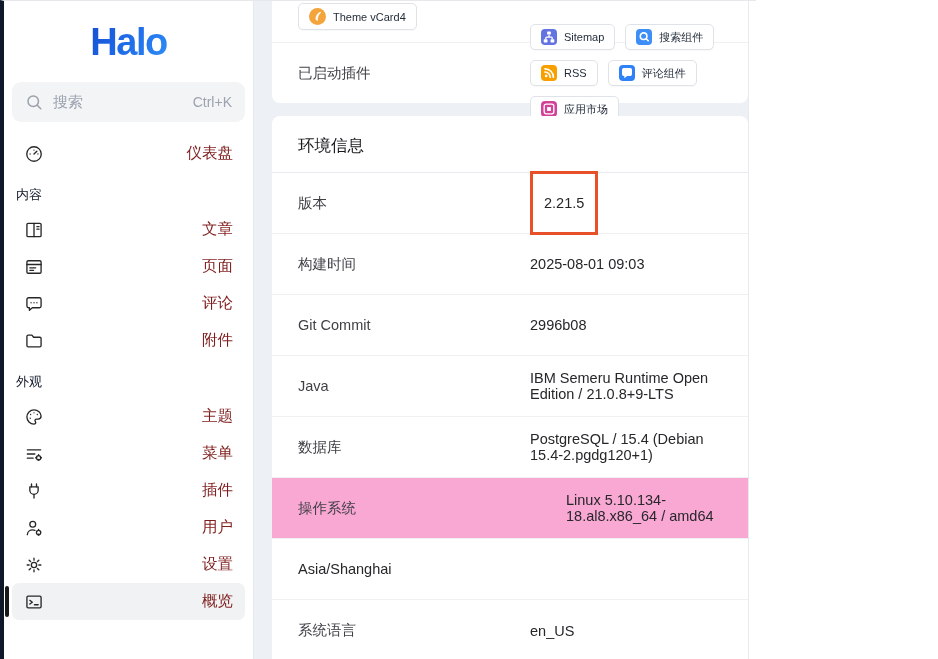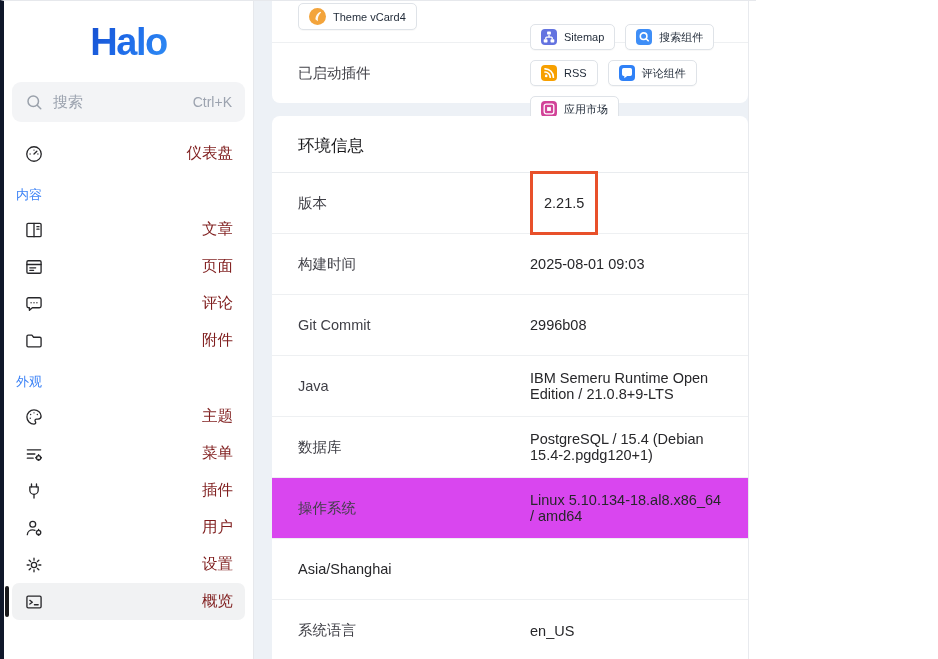--- a/index.html
+++ b/index.html
@@ -23,21 +23,21 @@
   .search-icon svg { width:18px; height:18px; color:#9aa1ab; }
 
   .menu { margin-top:13px; }
   .menu-item { height:37px; display:flex; align-items:center; gap:14px;
     padding:0 12px; border-radius:7px; font-size:15.5px; color:#7f1d1d;
     cursor:pointer; position:relative;justify-content:space-between; }
   .menu-item .icon svg { width:20px; height:20px; }
   .menu-item.selected { background:#f1f2f3; }
   .menu-item.selected::before { content:""; position:absolute; left:-7px; top:3px;
     bottom:3px; width:3.5px; border-radius:2px; background:#18181b; }
-  .group-label { margin:14px 0 7px; padding-left:4px; font-size:13px; color:#3b82f6; }
+  .group-label { margin:14px 0 7px; padding-left:4px; font-size:13px; color:#0f172a; }
 
   
   .main { flex:1; display:flex; min-width:0; }
   .content { flex:1; min-width:0; padding-left:18px; display:flex; flex-direction:column; }
   .scroll-track { width:8px; flex-shrink:0; background:#fff; border-left:1px solid #e8eaee; }
 
   .card { background:#fff; }
   .card-top { border-radius:0 0 8px 8px; }
   .card-env { margin-top:13px; border-radius:8px 8px 0 0; flex:1; }
 
@@ -62,21 +62,21 @@
   .ci-sitemap{ background:#6373e0; }
   .ci-search { background:#3e8ef7; }
   .ci-rss    { background:#f7a000; }
   .ci-comment{ background:#2f81f7; }
   .ci-store  { background:#d24398; }
 
   .env-header { padding:19px 26px 4px; height:57px; font-size:16.5px; font-weight:500;
     color:#18181b; border-bottom:1px solid #e9ecef; }
   .env-row { height:61px; border-bottom:1px solid #eef0f2; }
   .env-row:last-child { border-bottom:none; }
-  .env-row.shaded { background:#d946ef; }
+  .env-row.shaded { background:#f9a8d4;gap:36px; }
   .annotation-box { display:inline-block; border:3px solid #e8502a; padding:21px 11px; }
 </style>
 </head>
 <body>
 
 <div class="app">
 
   <aside class="sidebar">
     <div class="logo-wrap">
       <span class="logo-text">Halo</span>

